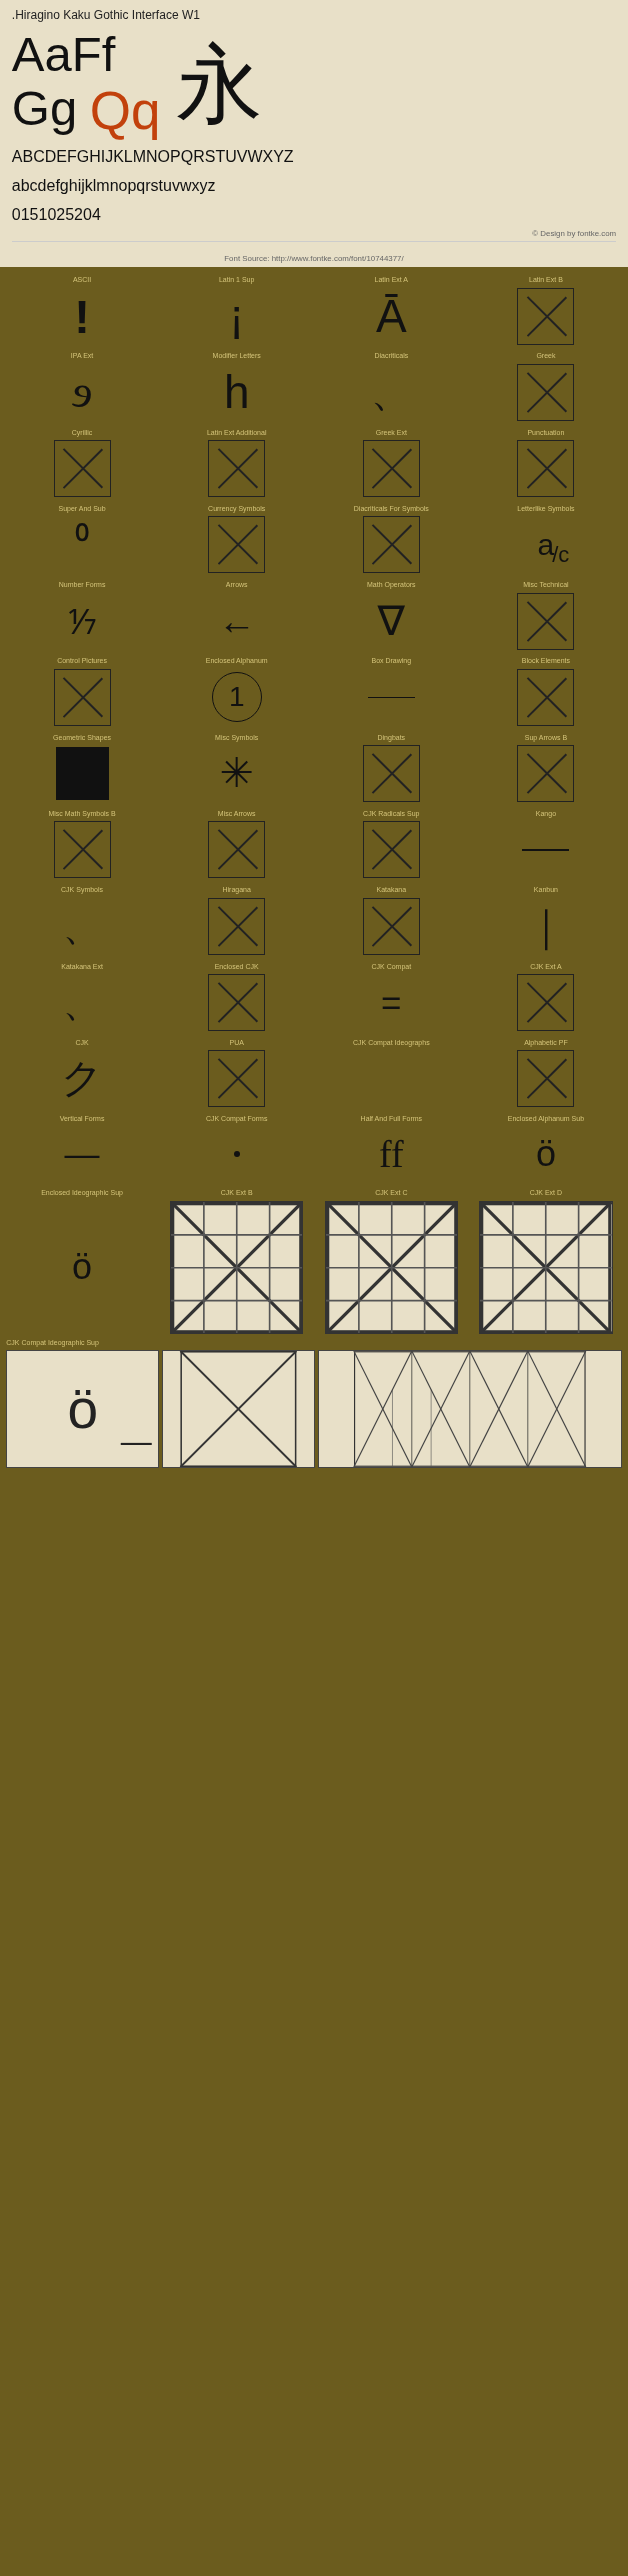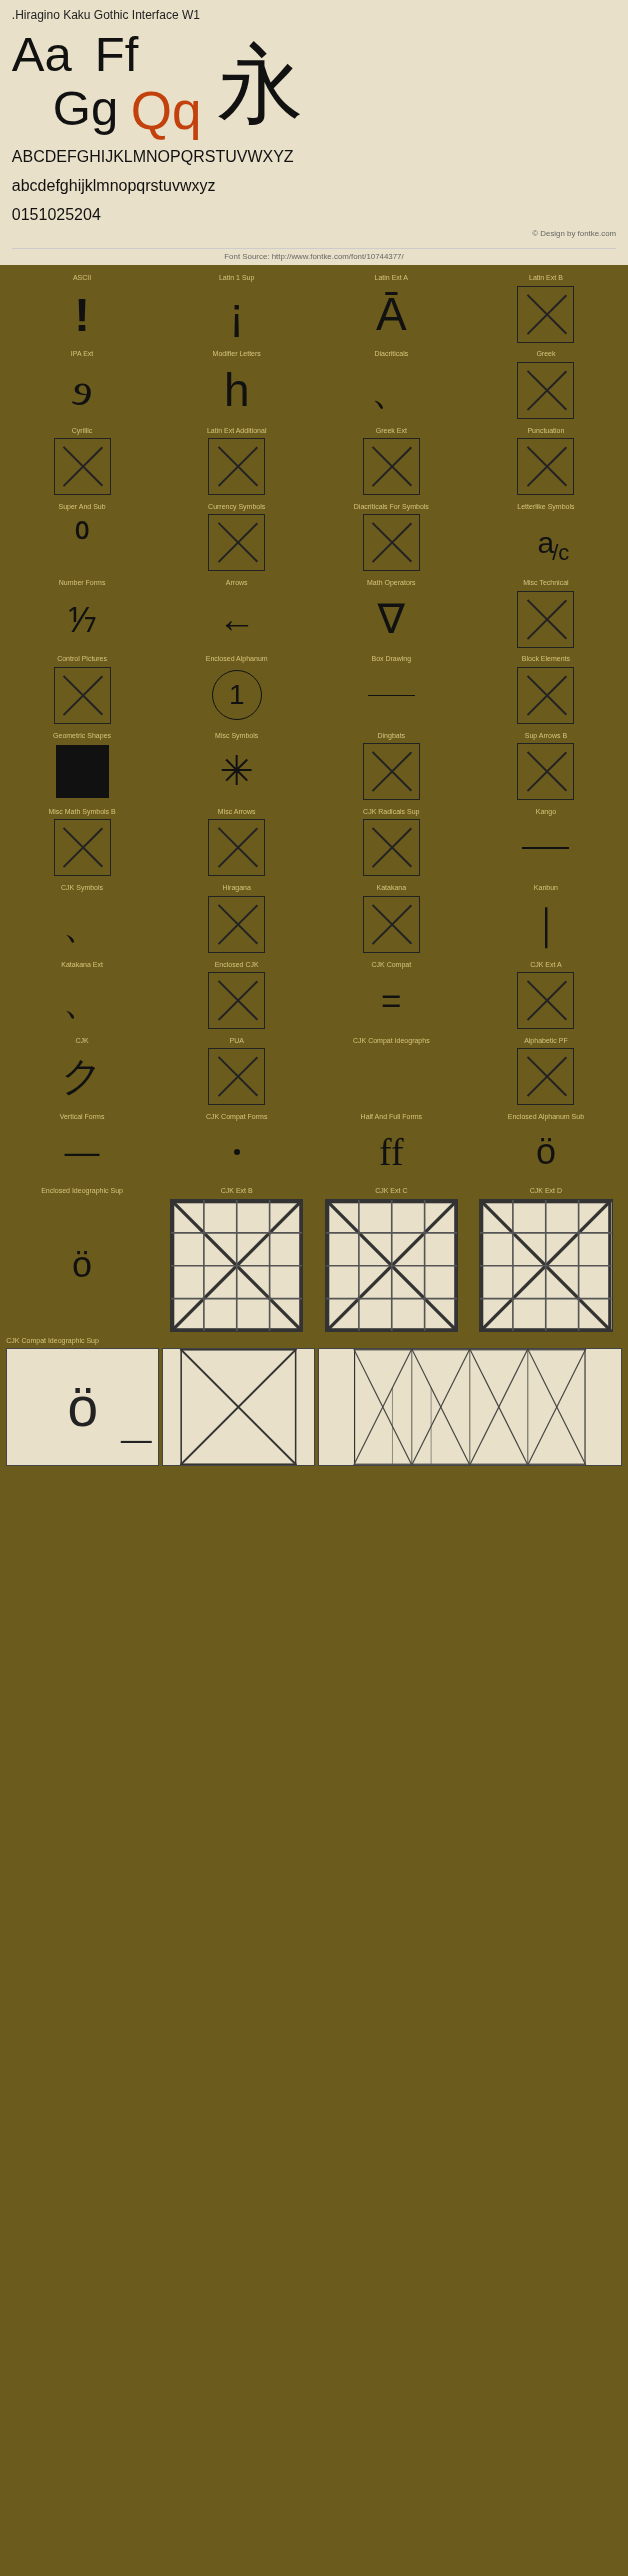--- a/index.html
+++ b/index.html
@@ -33,23 +33,23 @@
     .copyright-row {
       font-size: 7.9px;
       color: #666;
       text-align: right;
       margin-top: 1.6px;
     }
     .source-row {
       font-size: 7.9px;
       color: #666;
       text-align: center;
-      margin-top: 10px;
+      margin-top: 3px;
       border-top: 0.8px solid #ccc;
-      padding-top: 3px;
+      padding-top: 12px;
     }
 
     
     .grid-container {
       background: #6b5c1e;
       padding: 6.3px;
     }
     .grid {
       display: grid;
       grid-template-columns: repeat(4, 1fr);
@@ -104,25 +104,25 @@
       transform: rotate(-45deg);
     }
   </style>
 </head>
 <body>
 
 <div class="header">
   <div class="font-title">.Hiragino Kaku Gothic Interface W1</div>
   <div class="font-preview">
     <div style="display:flex; flex-direction:column; margin-right:15.7px;">
-      <div style="display:flex; gap:23px;">
+      <div style="display:flex; gap:0;">
         <span style="font-size:49px; color:#111; font-weight:300; line-height:1.1;">Aa</span>
         <span style="font-size:49px; color:#111; font-weight:300; line-height:1.1;">Ff</span>
       </div>
-      <div style="display:flex; gap:12.6px;margin-left:41px;">
+      <div style="display:flex; gap:12.6px;">
         <span style="font-size:49px; color:#111; font-weight:300; line-height:1.1;">Gg</span>
         <span style="font-size:53px; color:#c2410c; font-weight:300; line-height:1.1;">Qq</span>
       </div>
     </div>
     <div style="font-size:86px; color:#111; line-height:1; font-weight:300;">永</div>
   </div>
   <div class="alphabet-row">ABCDEFGHIJKLMNOPQRSTUVWXYZ</div>
   <div class="alphabet-row">abcdefghijklmnopqrstuvwxyz</div>
   <div class="alphabet-row">0151025204</div>
   <div class="copyright-row">© Design by fontke.com</div>

